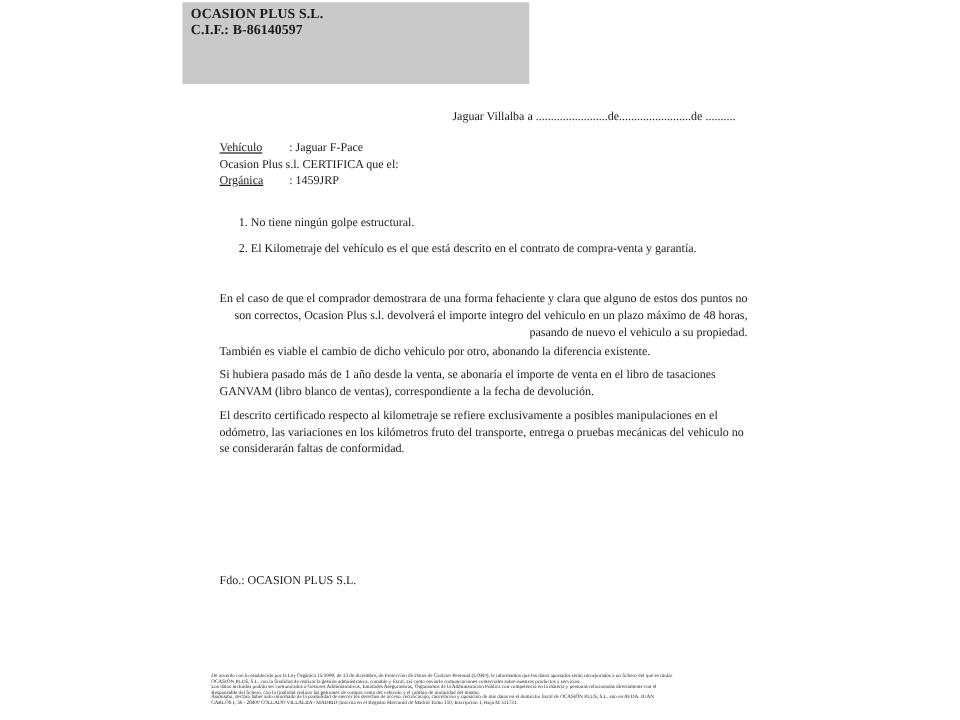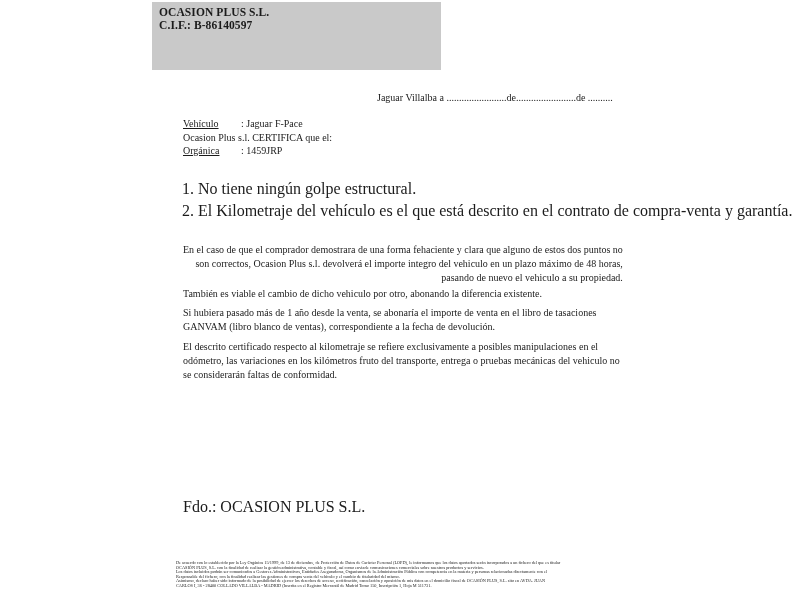--- a/index.html
+++ b/index.html
@@ -39,41 +39,41 @@
     font-size: 10px;
     line-height: 13.5px;
   }
   .kv-label {
     display: inline-block;
     width: 58px;
     text-decoration: underline;
   }
   .point {
     position: absolute;
-    left: 182px;
-    font-size: 16px;
+    left: 199px;
+    font-size: 10px;
     white-space: nowrap;
   }
   .p1 { top: 180px; }
   .p2 { top: 202px; }
   .para {
     position: absolute;
     left: 183px;
     font-size: 10px;
     line-height: 14.2px;
     white-space: pre-line;
   }
   .refund   { top: 243px; text-align: right; }
   .exchange { top: 287px; }
   .ganvam   { top: 306px; }
   .odometer { top: 340px; }
   .signature {
     position: absolute;
-    left: 183px; top: 498px;
-    font-size: 16px;
+    left: 183px; top: 479px;
+    font-size: 10px;
     text-align: right;
   }
   .legal {
     position: absolute;
     left: 176px; top: 561px;
     width: 475px;
     font-size: 4.3px;
     line-height: 4.55px;
     white-space: pre-line;
     color: #222222;

